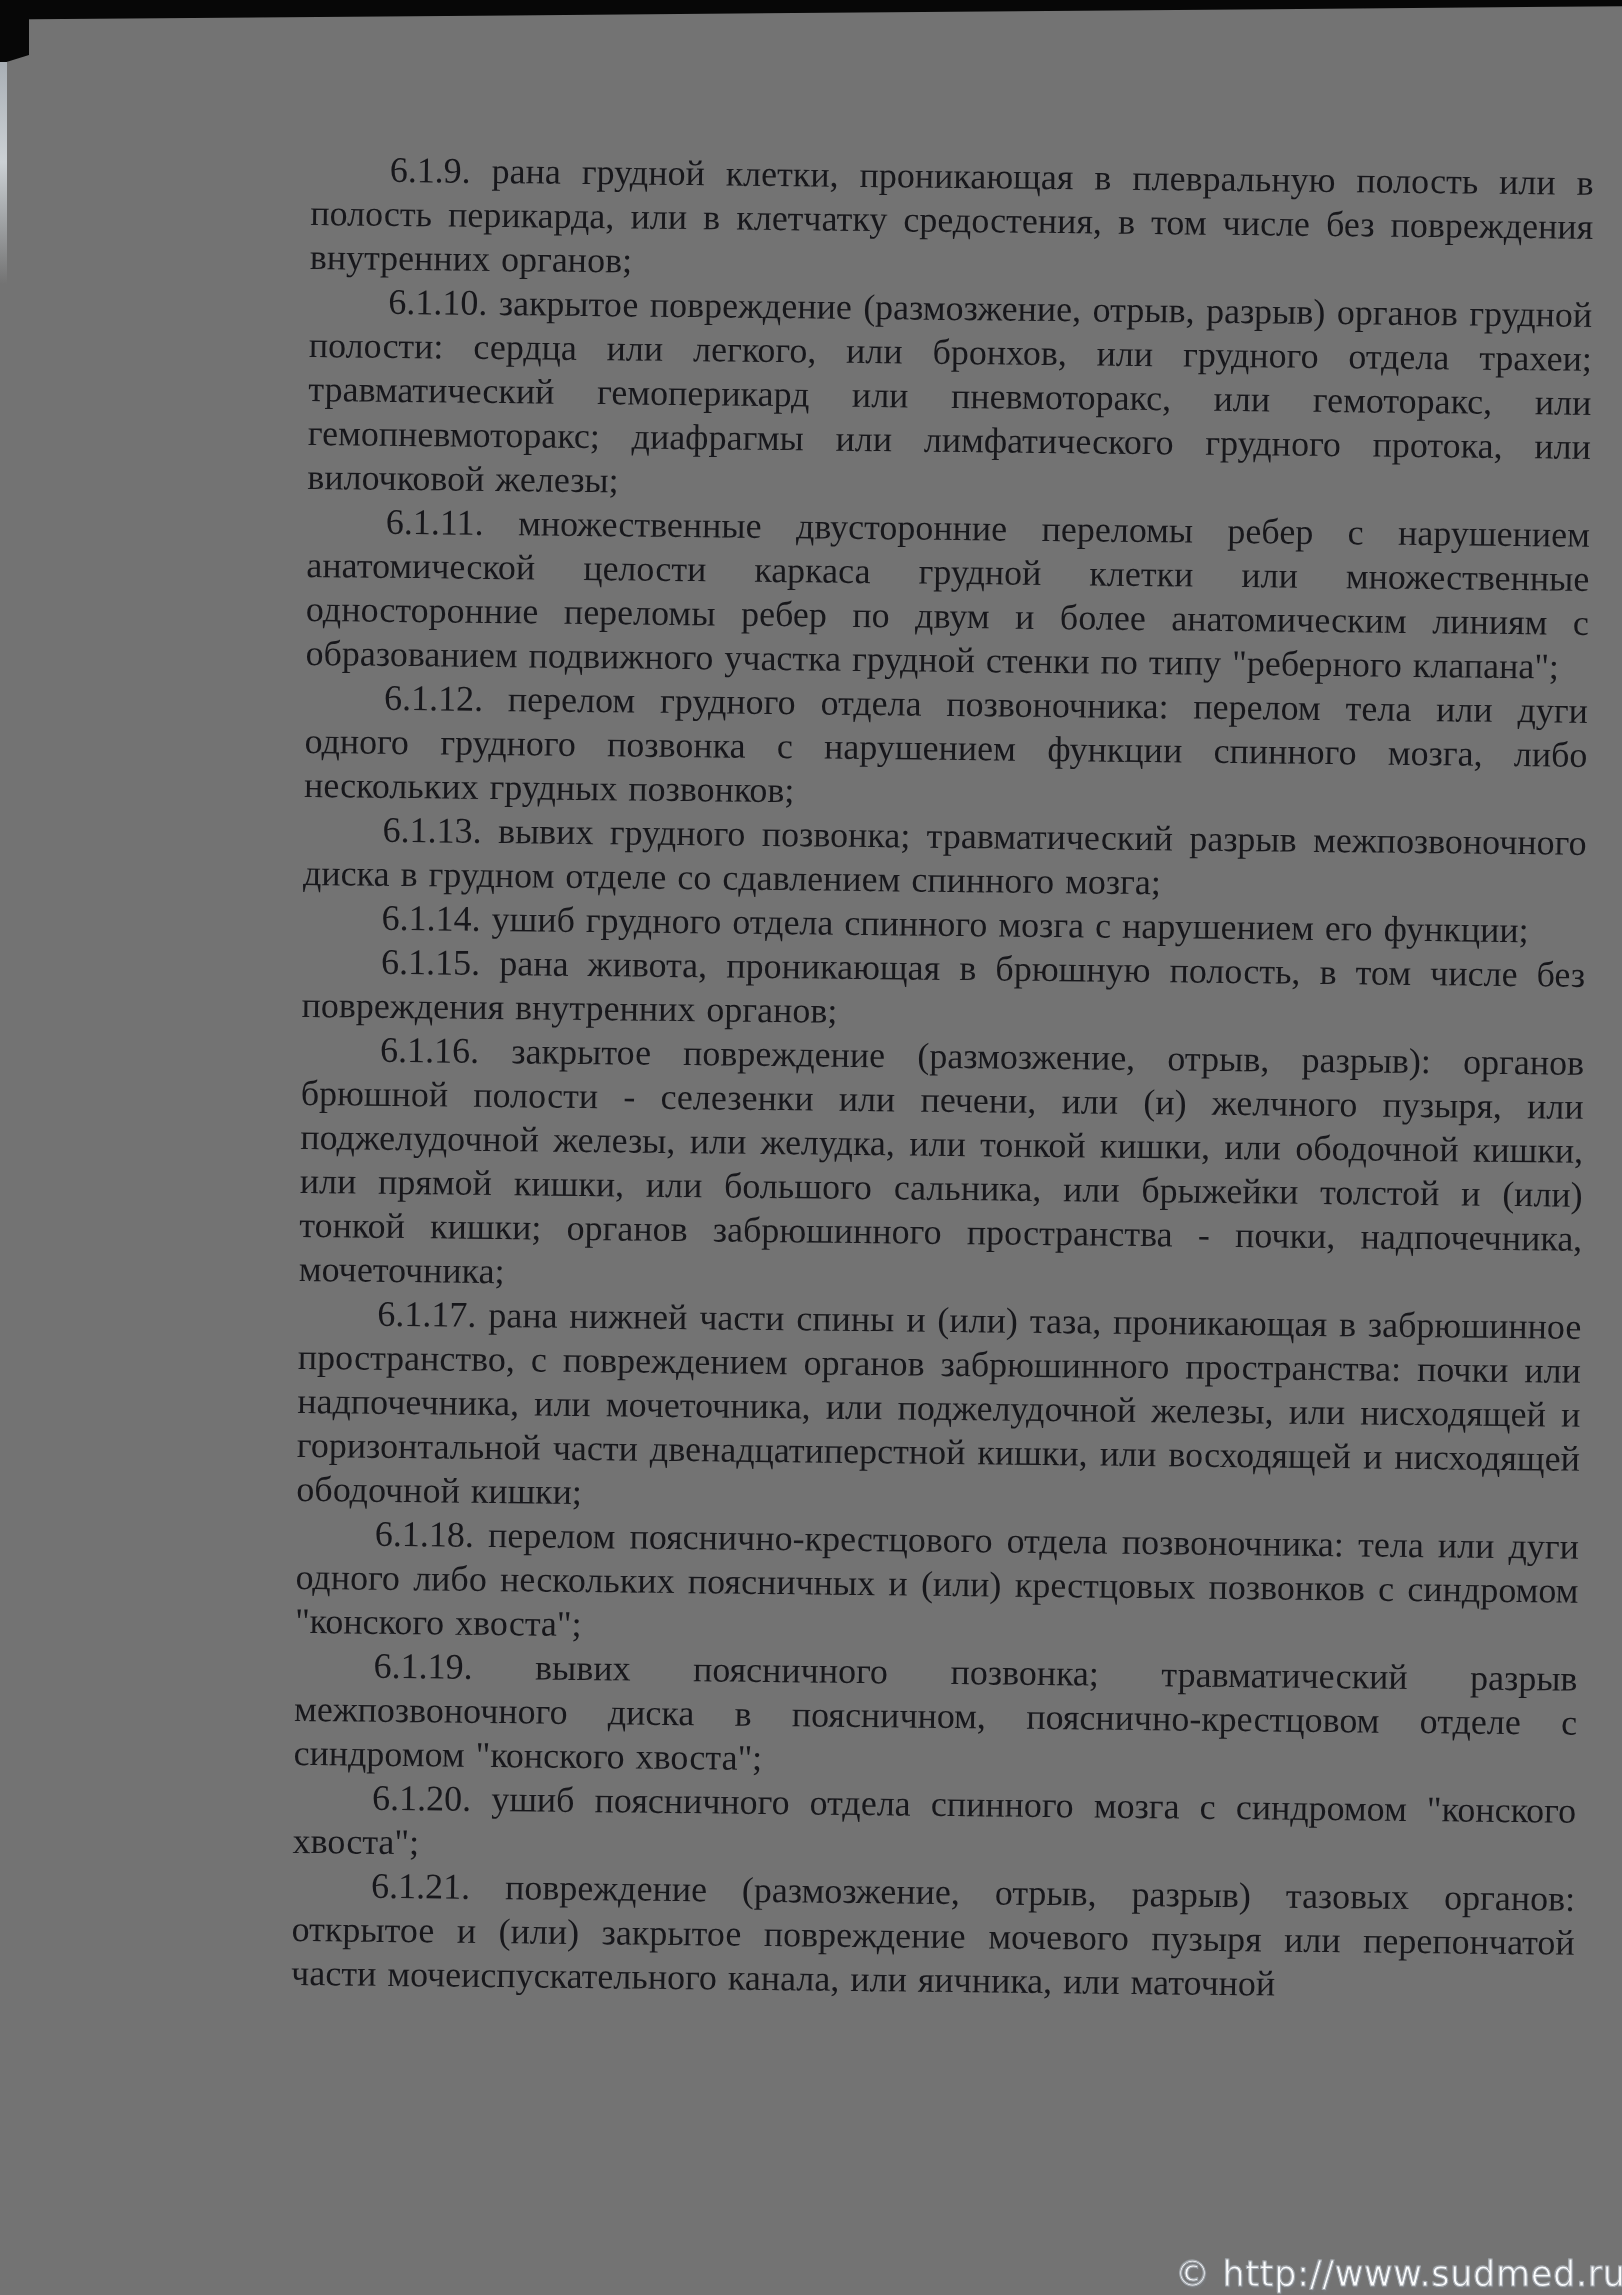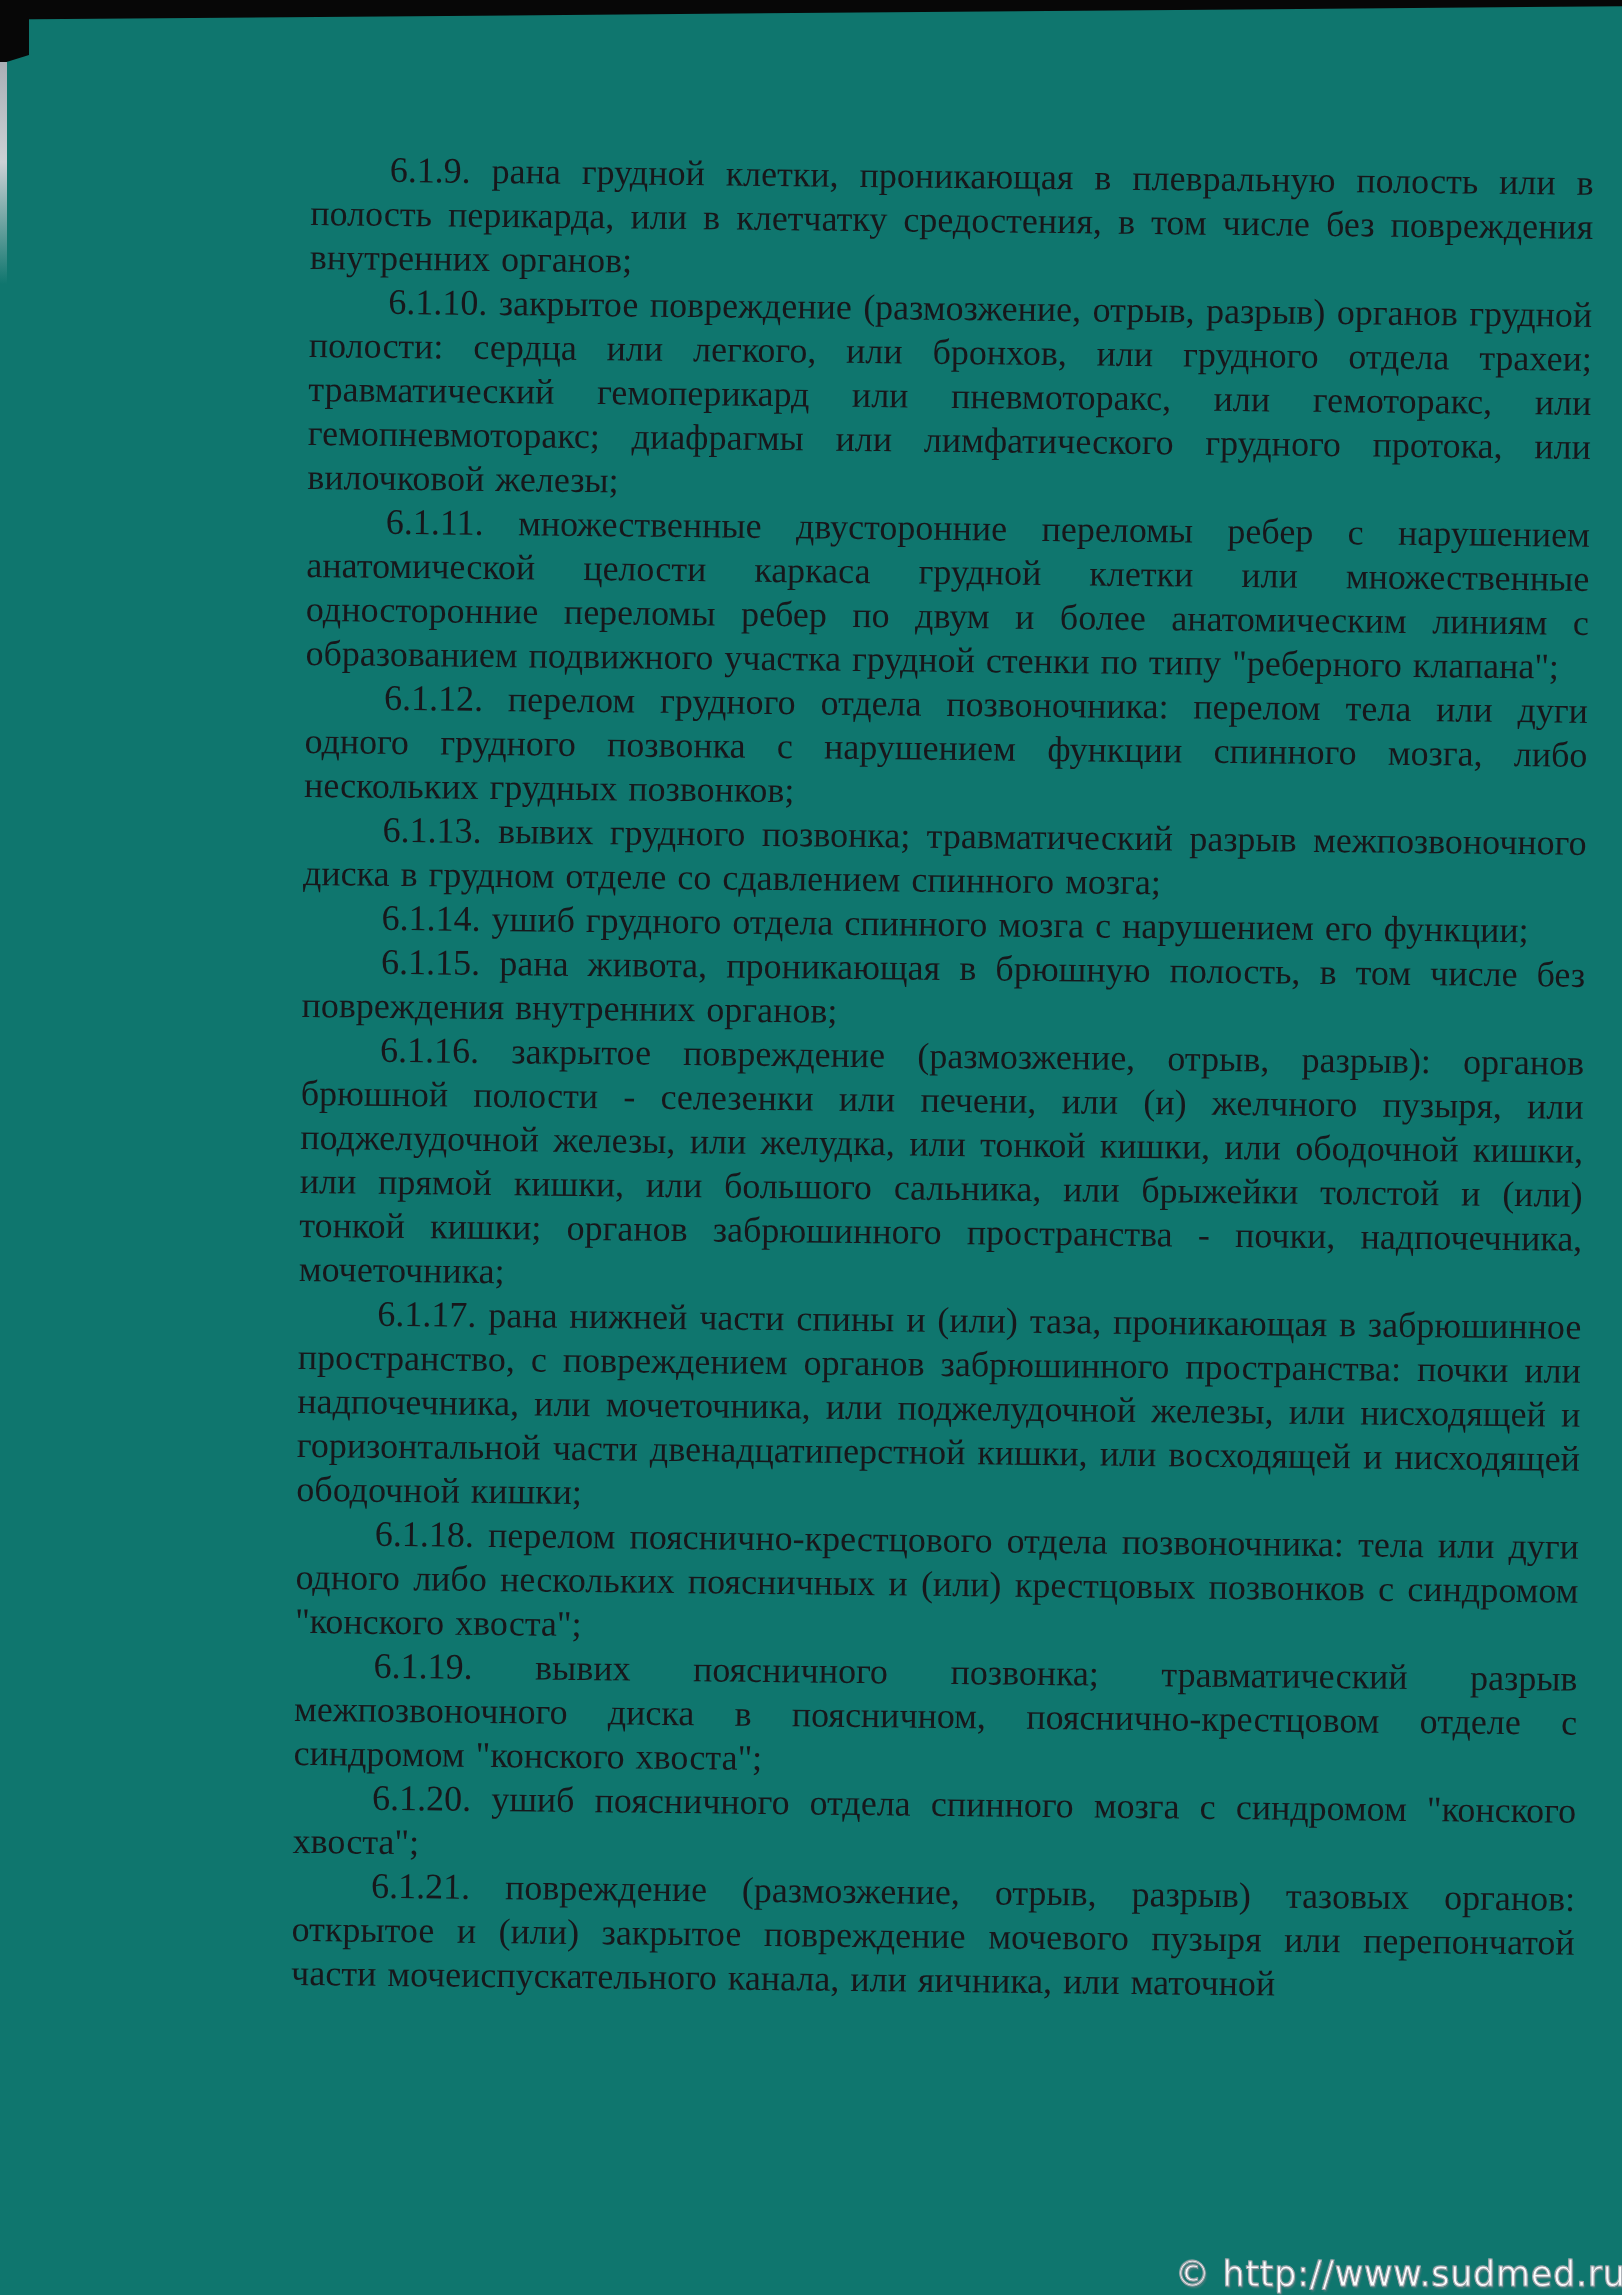--- a/index.html
+++ b/index.html
@@ -5,21 +5,21 @@
 <style>
   html, body {
     margin: 0;
     padding: 0;
     background: #ffffff;
   }
   .page {
     position: relative;
     width: 1623px;
     height: 2295px;
-    background: #0f766e;
+    background: #737373;
     overflow: hidden;
   }
   
   .scan-top {
     position: absolute;
     top: 0; left: 0;
     width: 1623px; height: 19.6px;
     background: #070707;
     clip-path: polygon(0 0, 100% 0, 100% 32%, 0 100%);
   }

